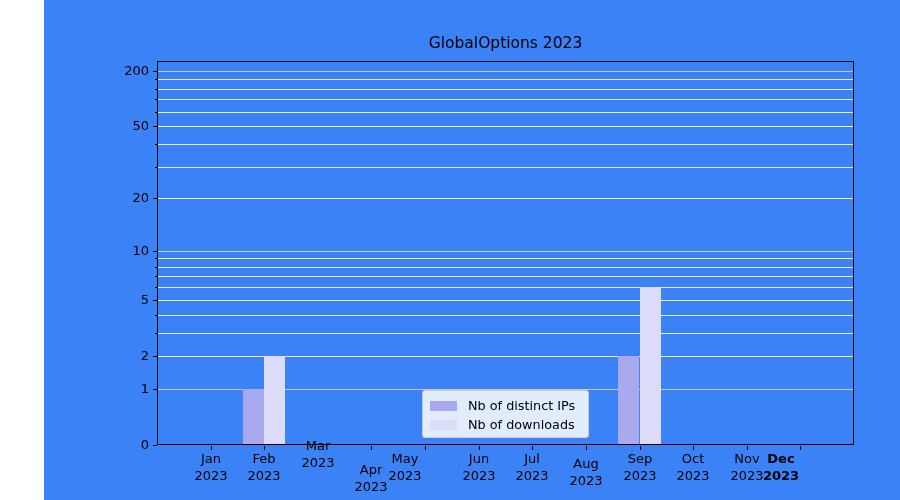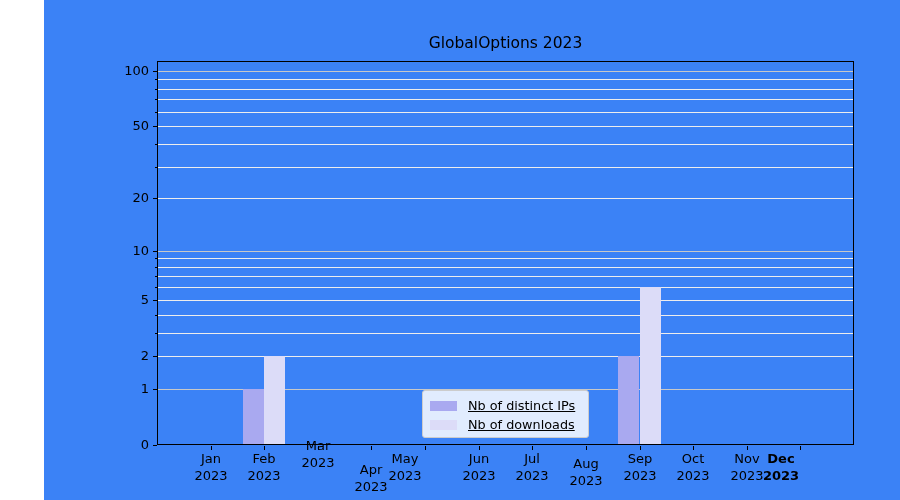--- a/index.html
+++ b/index.html
@@ -53,21 +53,21 @@
     position: absolute;
     left: 378px; top: 390px; width: 167px; height: 48px;
     box-sizing: border-box;
     background: rgba(255,255,255,0.85);
     border: 1px solid #cccccc;
     border-radius: 3px;
     padding: 5px 0 0 7px;
   }
   .legend-row { display: flex; align-items: center; height: 19px; }
   .legend-swatch { width: 27px; height: 10px; margin-right: 11px; flex: 0 0 auto; }
-  .legend-label { font-size: 12.8px; color: #000000; white-space: nowrap; text-decoration: underline; }
+  .legend-label { font-size: 12.8px; color: #000000; white-space: nowrap; }
 </style>
 </head>
 <body>
 
 <div class="figure" id="figure">
   <div class="chart-title">GlobalOptions 2023</div>
 
   <div id="layers">
       <div class="gridline minor" style="left: 114px; width: 695px; top: 356px;"></div>
       <div class="gridline minor" style="left: 114px; width: 695px; top: 333px;"></div>
@@ -112,21 +112,21 @@
       <div class="ytick-label" style="left: 61px; top: 349px;">2</div>
       <div class="tick" style="left: 109px; width: 4px; top: 300px; height: 1px;"></div>
       <div class="ytick-label" style="left: 61px; top: 293px;">5</div>
       <div class="tick" style="left: 109px; width: 4px; top: 251px; height: 1px;"></div>
       <div class="ytick-label" style="left: 61px; top: 244px;">10</div>
       <div class="tick" style="left: 109px; width: 4px; top: 198px; height: 1px;"></div>
       <div class="ytick-label" style="left: 61px; top: 191px;">20</div>
       <div class="tick" style="left: 109px; width: 4px; top: 126px; height: 1px;"></div>
       <div class="ytick-label" style="left: 61px; top: 119px;">50</div>
       <div class="tick" style="left: 109px; width: 4px; top: 71px; height: 1px;"></div>
-      <div class="ytick-label" style="left: 61px; top: 64px;">100</div>
+      <div class="ytick-label" style="left: 61px; top: 64px;">200</div>
       <div class="bar" style="left: 199px; width: 21px; top: 389px; height: 56px; background: rgb(169, 169, 240);"></div>
       <div class="bar" style="left: 574px; width: 21px; top: 356px; height: 89px; background: rgb(169, 169, 240);"></div>
       <div class="bar" style="left: 220px; width: 21px; top: 356px; height: 89px; background: rgb(220, 220, 248);"></div>
       <div class="bar" style="left: 596px; width: 21px; top: 287px; height: 158px; background: rgb(220, 220, 248);"></div>
       <div class="tick" style="left: 167px; top: 446px; width: 1px; height: 4px;"></div>
       <div class="xtick-label" style="left: 137px; top: 451px;">Jan
 2023</div>
       <div class="tick" style="left: 220px; top: 446px; width: 1px; height: 4px;"></div>
       <div class="xtick-label" style="left: 190px; top: 451px;">Feb
 2023</div>

